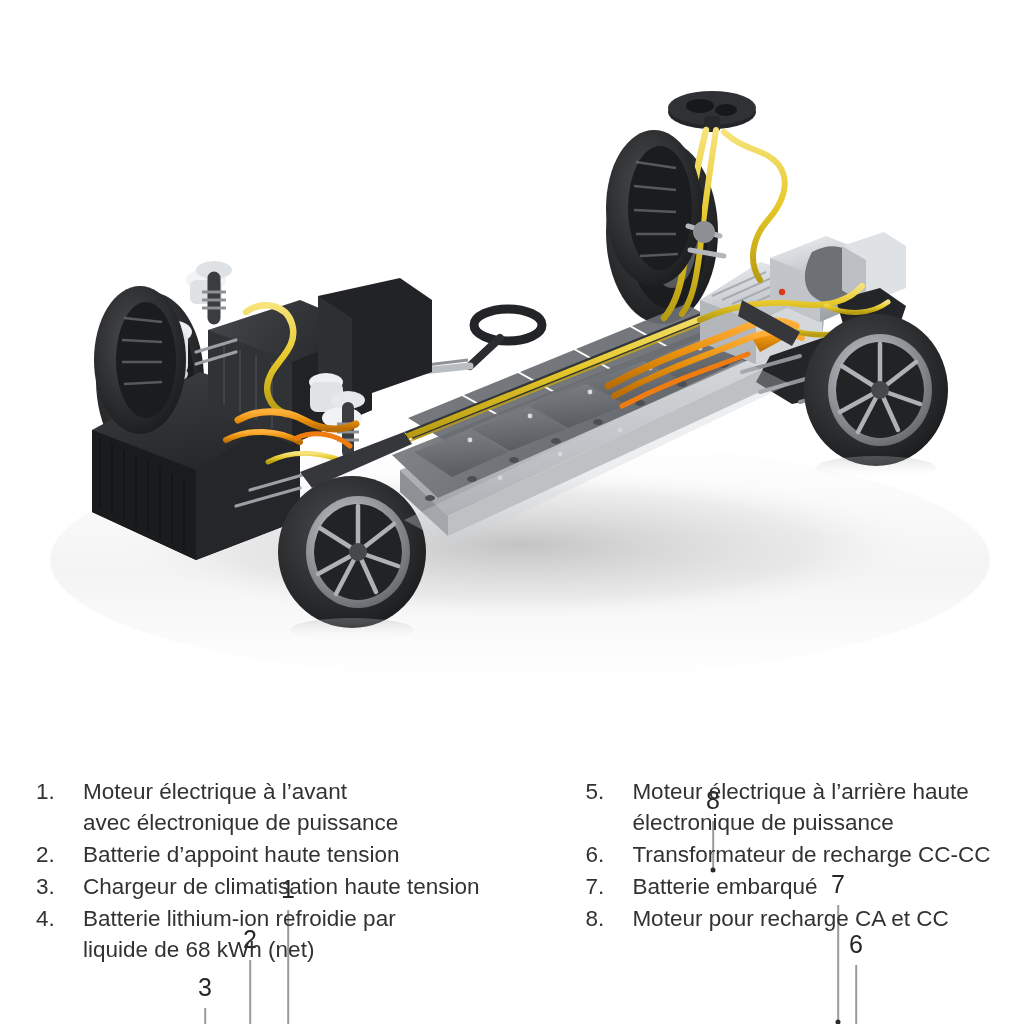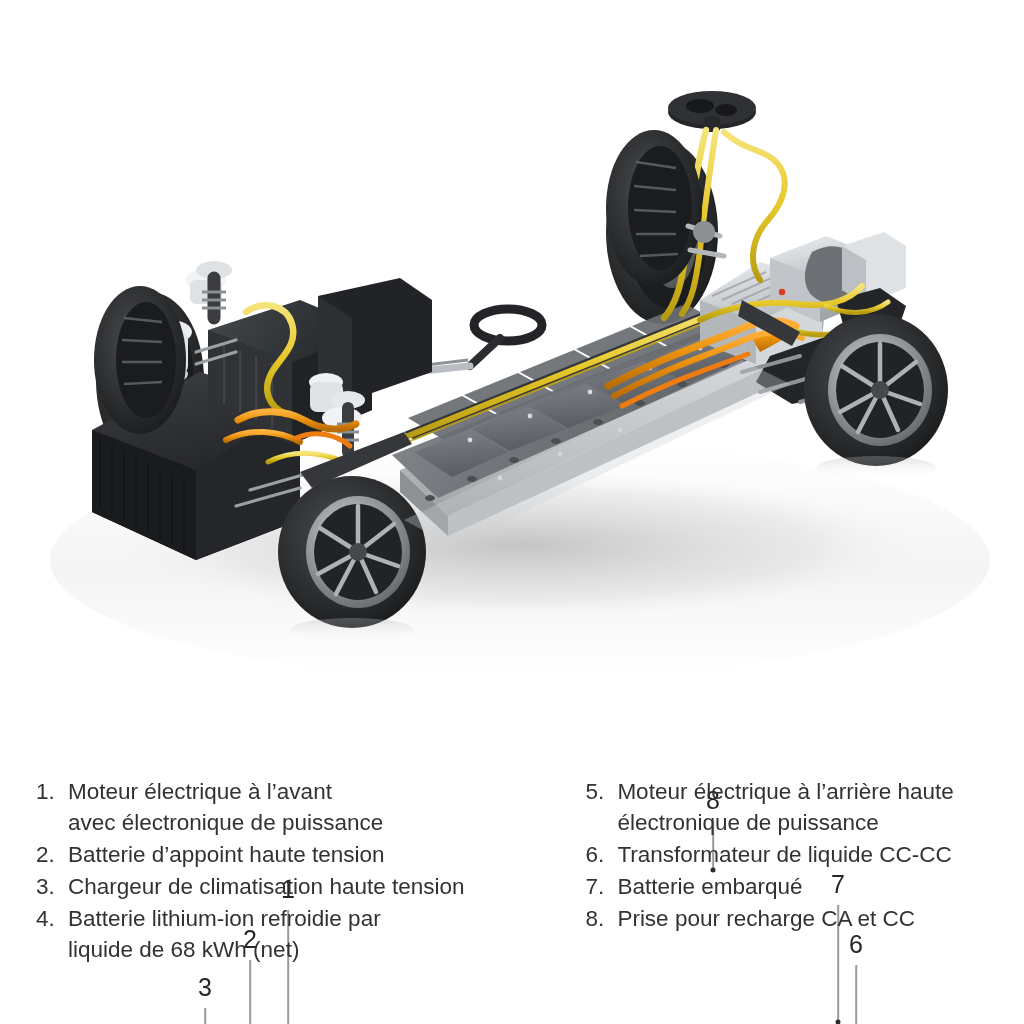--- a/index.html
+++ b/index.html
@@ -79,20 +79,21 @@
   }
   .legend-num {
     flex: 0 0 auto;
     width: 32px;
     text-align: left;
     color: #323232;
   }
   .legend-text {
     flex: 1 1 auto;
     white-space: pre-line;
+    margin-left: 15px;
   }
 </style>
 </head>
 <body>
 
 <div id="diagram-stage">
 
   <svg id="vehicle-svg" width="1024" height="760" viewBox="0 0 1024 760">
     <defs>
       <linearGradient id="gFloor" x1="0" y1="0" x2="0" y2="1">
@@ -492,24 +493,24 @@
       </div>
     </div>
   <div class="legend-col" id="legend-col-right">
       <div class="legend-item">
         <span class="legend-num">5.</span>
         <span class="legend-text">Moteur électrique à l’arrière haute
 électronique de puissance</span>
       </div>
       <div class="legend-item">
         <span class="legend-num">6.</span>
-        <span class="legend-text">Transformateur de liquide CC-CC</span>
+        <span class="legend-text">Transformateur de recharge CC-CC</span>
       </div>
       <div class="legend-item">
         <span class="legend-num">7.</span>
         <span class="legend-text">Batterie embarqué</span>
       </div>
       <div class="legend-item">
         <span class="legend-num">8.</span>
-        <span class="legend-text">Prise pour recharge CA et CC</span>
+        <span class="legend-text">Moteur pour recharge CA et CC</span>
       </div>
     </div>
 </div>
 
 </body></html>

